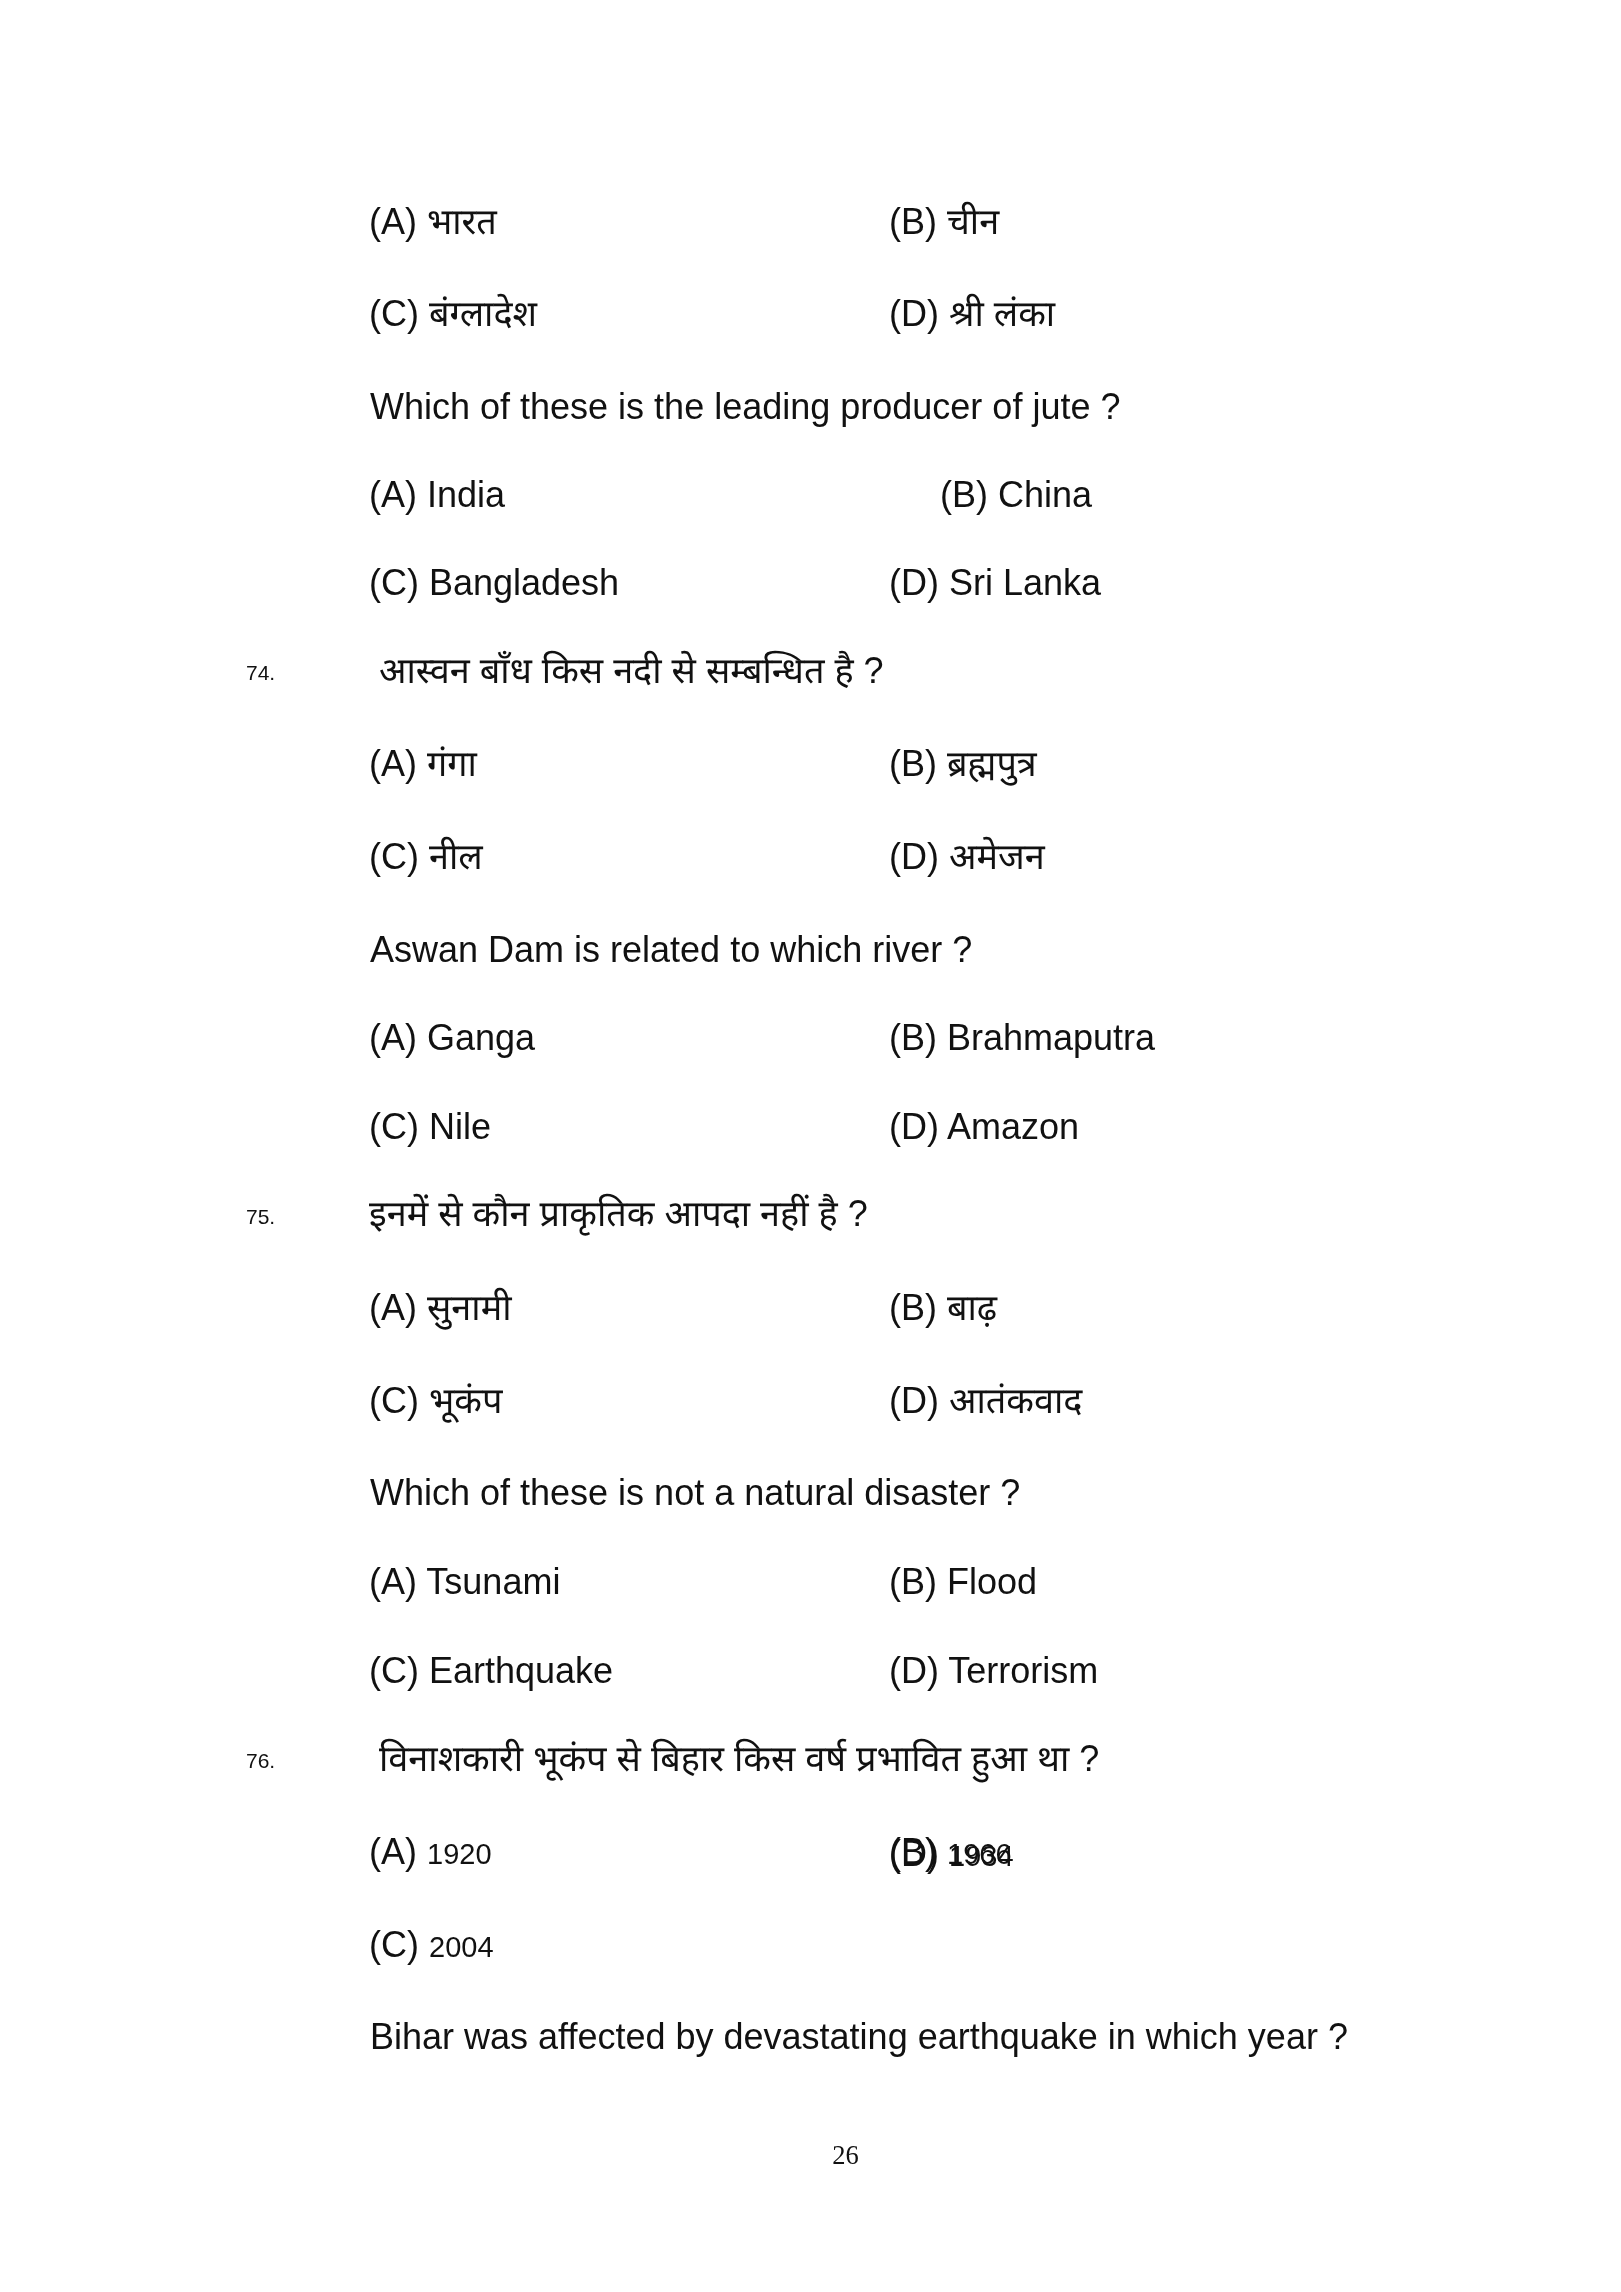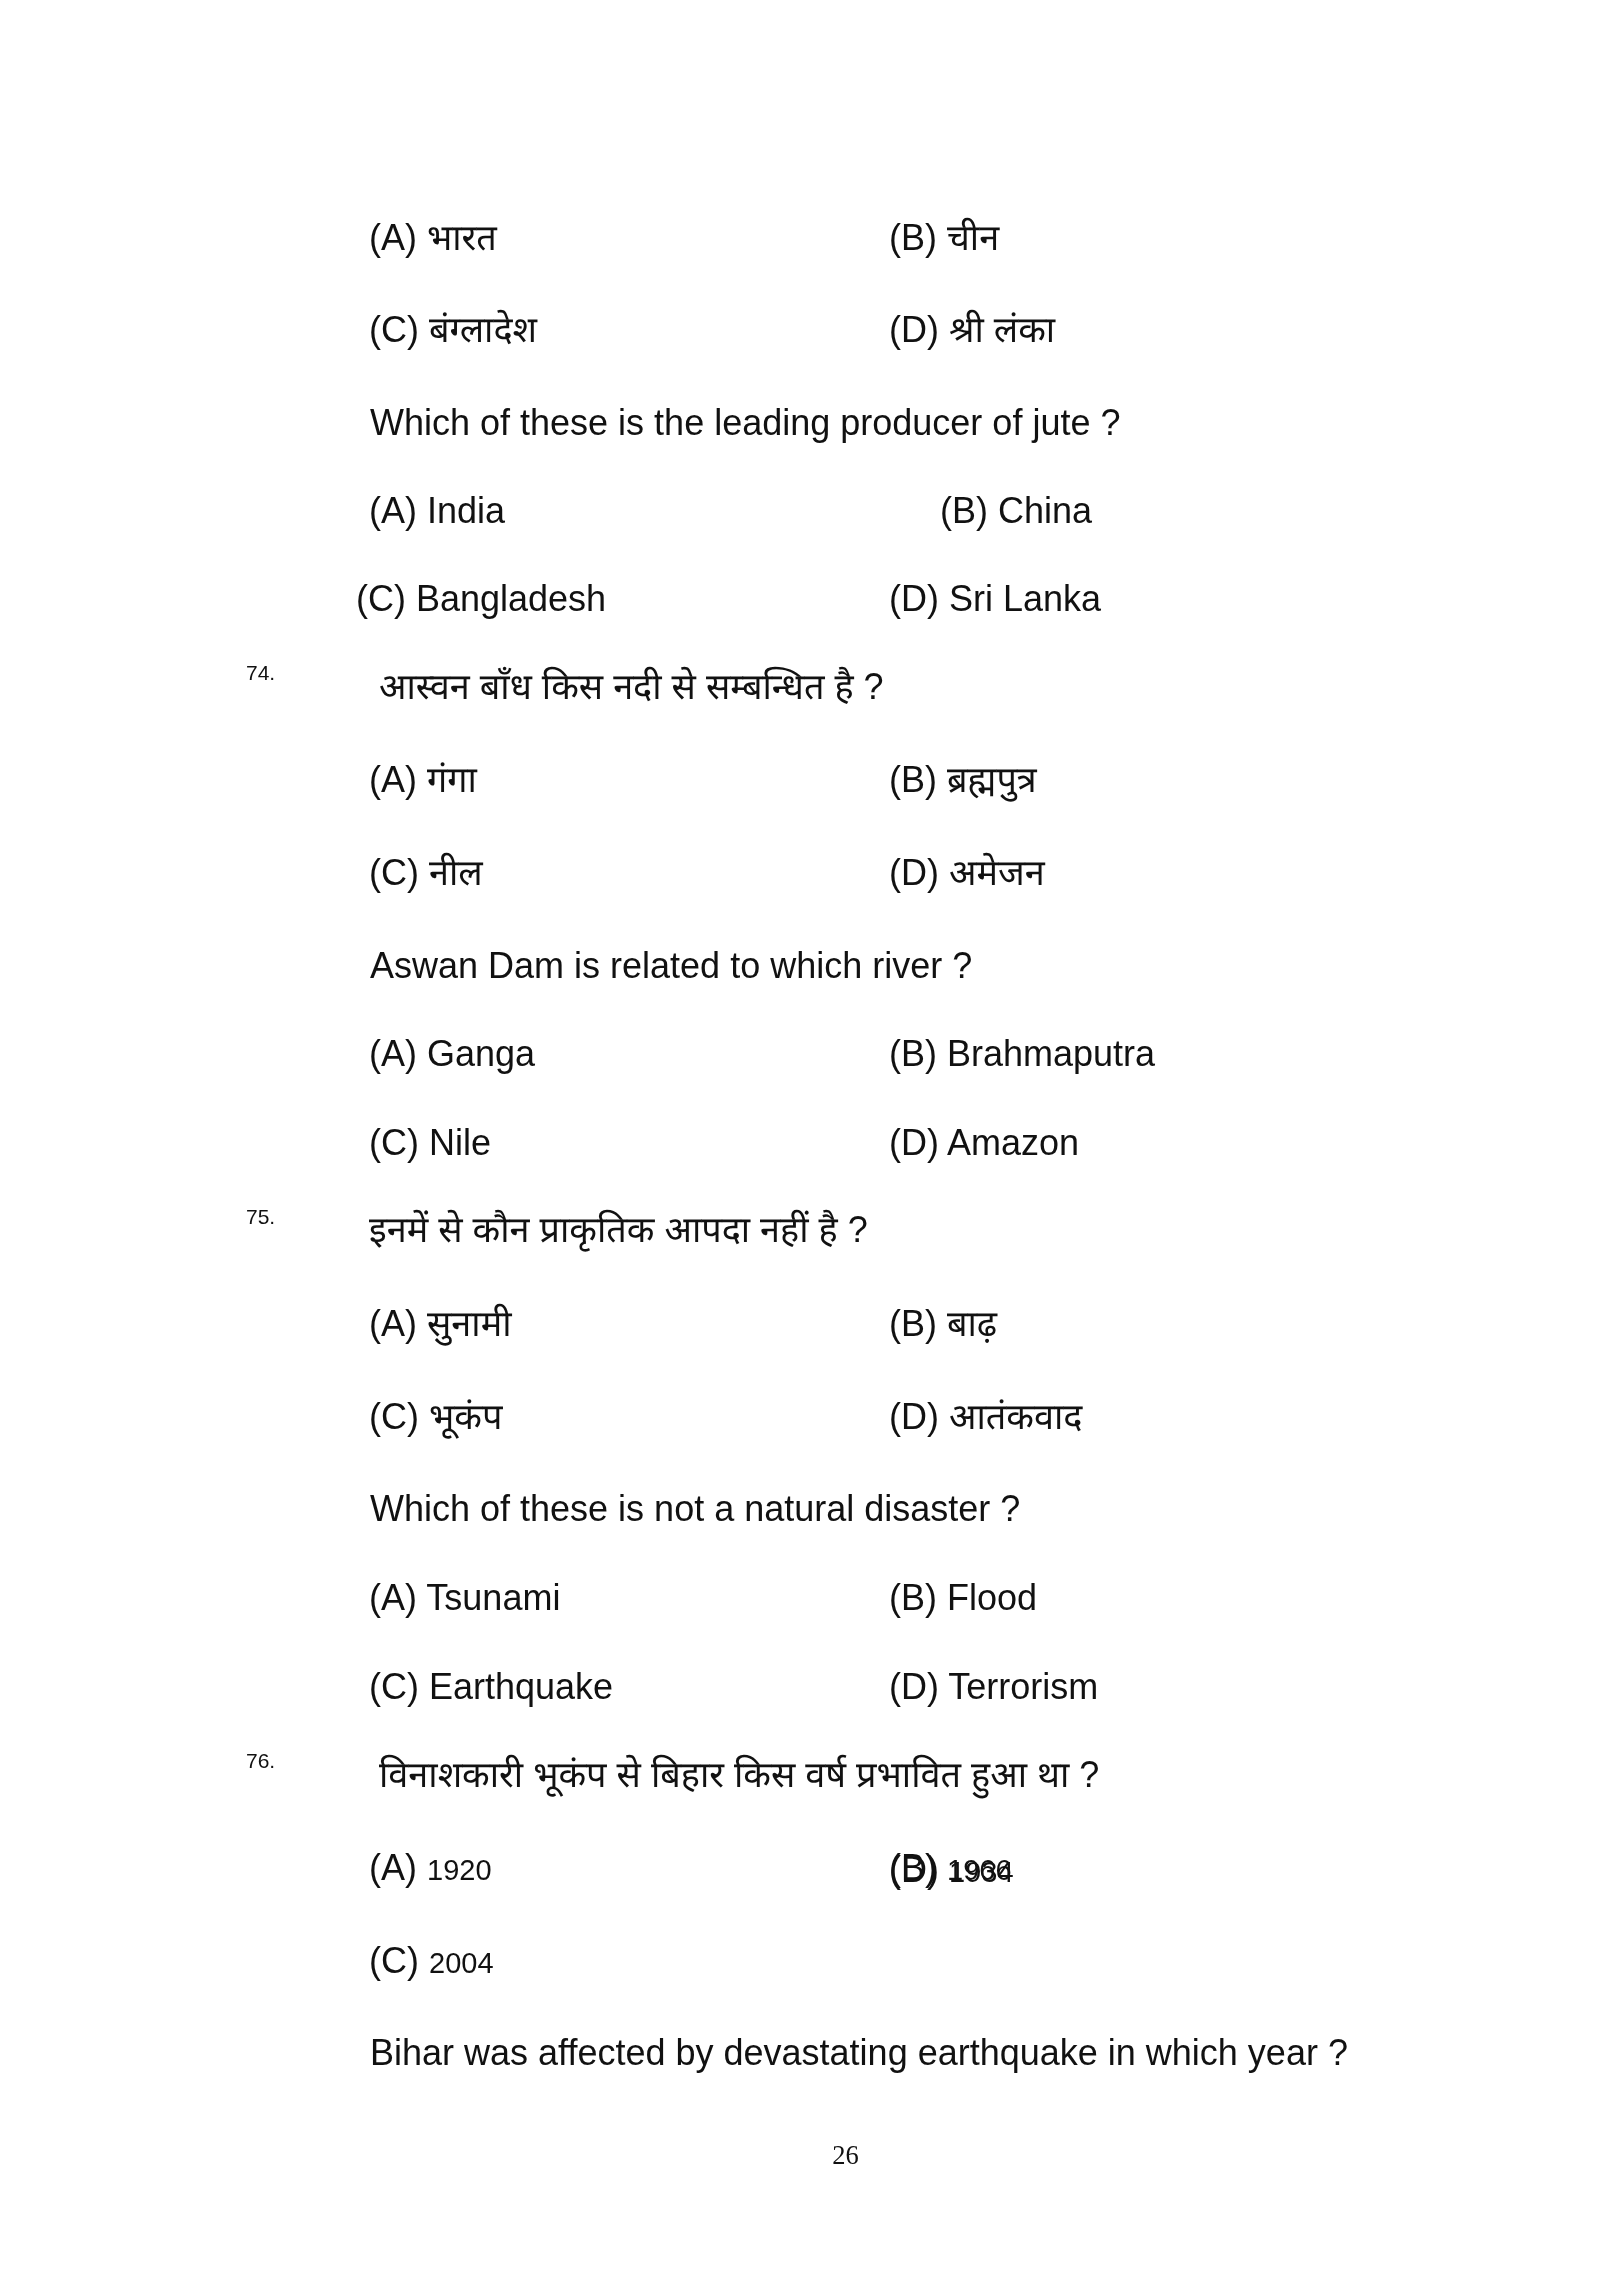--- a/index.html
+++ b/index.html
@@ -1,34 +1,34 @@
 <!DOCTYPE html>
 <html><head>
 <meta charset="utf-8">
 <style>
   html,body{margin:0;padding:0;background:#fff;}
   body{width:1621px;height:2293px;position:relative;overflow:hidden;
        font-family:"Liberation Sans","DejaVu Sans",sans-serif;color:#111;}
-  .line{position:absolute;font-size:36px;line-height:43px;white-space:nowrap;margin-top:16px;}
+  .line{position:absolute;font-size:36px;line-height:43px;white-space:nowrap;}
   .small-num{font-size:29px;text-align:center;}
   .qnum{position:absolute;font-size:21px;line-height:43px;left:246px;}
   .pagenum{position:absolute;left:0;width:1691px;text-align:center;top:2140px;font-size:26.5px;
            font-family:"Liberation Serif","DejaVu Serif",serif;}
 </style>
 </head>
 <body>
 
 <div class="line" style="left:369px;top:200px">(A) भारत</div>
 <div class="line" style="left:889px;top:200px">(B) चीन</div>
 <div class="line" style="left:369px;top:292px">(C) बंग्लादेश</div>
 <div class="line" style="left:889px;top:292px">(D) श्री लंका</div>
 <div class="line" style="left:370px;top:385px">Which of these is the leading producer of jute ?</div>
 <div class="line" style="left:369px;top:473px">(A) India</div>
 <div class="line" style="left:940px;top:473px">(B) China</div>
-<div class="line" style="left:356px;top:561px">(C) Bangladesh</div>
+<div class="line" style="left:369px;top:561px">(C) Bangladesh</div>
 <div class="line" style="left:889px;top:561px">(D) Sri Lanka</div>
 
 <div class="qnum" style="top:651px">74.</div>
 <div class="line" style="left:379px;top:649px">आस्वन बाँध किस नदी से सम्बन्धित है ?</div>
 <div class="line" style="left:369px;top:742px">(A) गंगा</div>
 <div class="line" style="left:889px;top:742px">(B) ब्रह्मपुत्र</div>
 <div class="line" style="left:369px;top:835px">(C) नील</div>
 <div class="line" style="left:889px;top:835px">(D) अमेजन</div>
 <div class="line" style="left:370px;top:928px">Aswan Dam is related to which river ?</div>
 <div class="line" style="left:369px;top:1016px">(A) Ganga</div>

